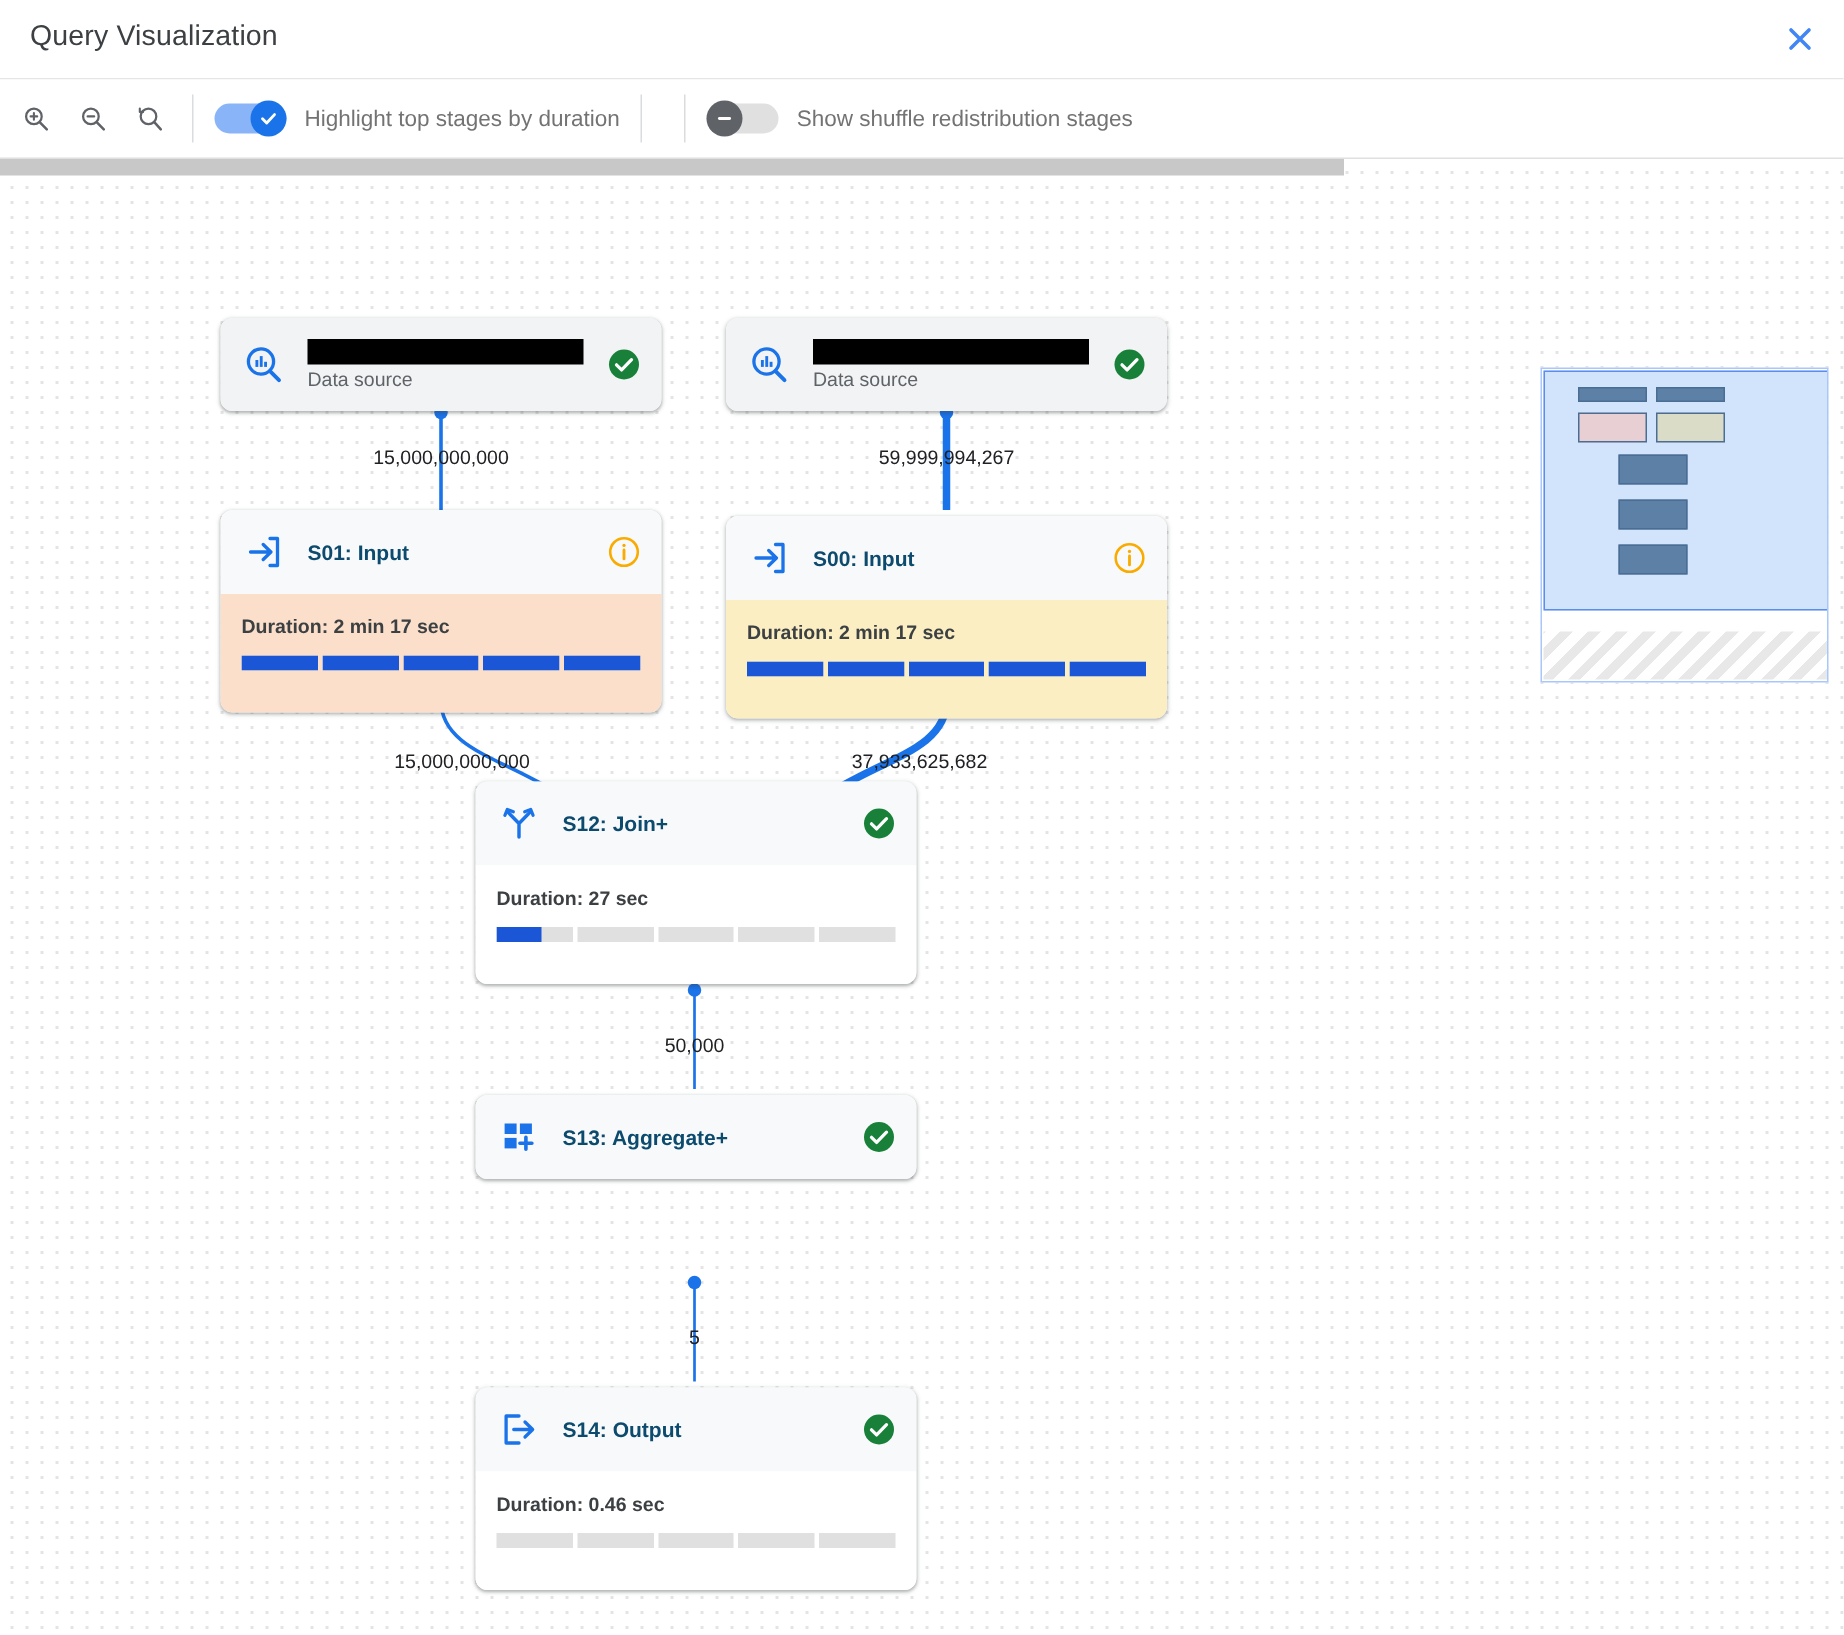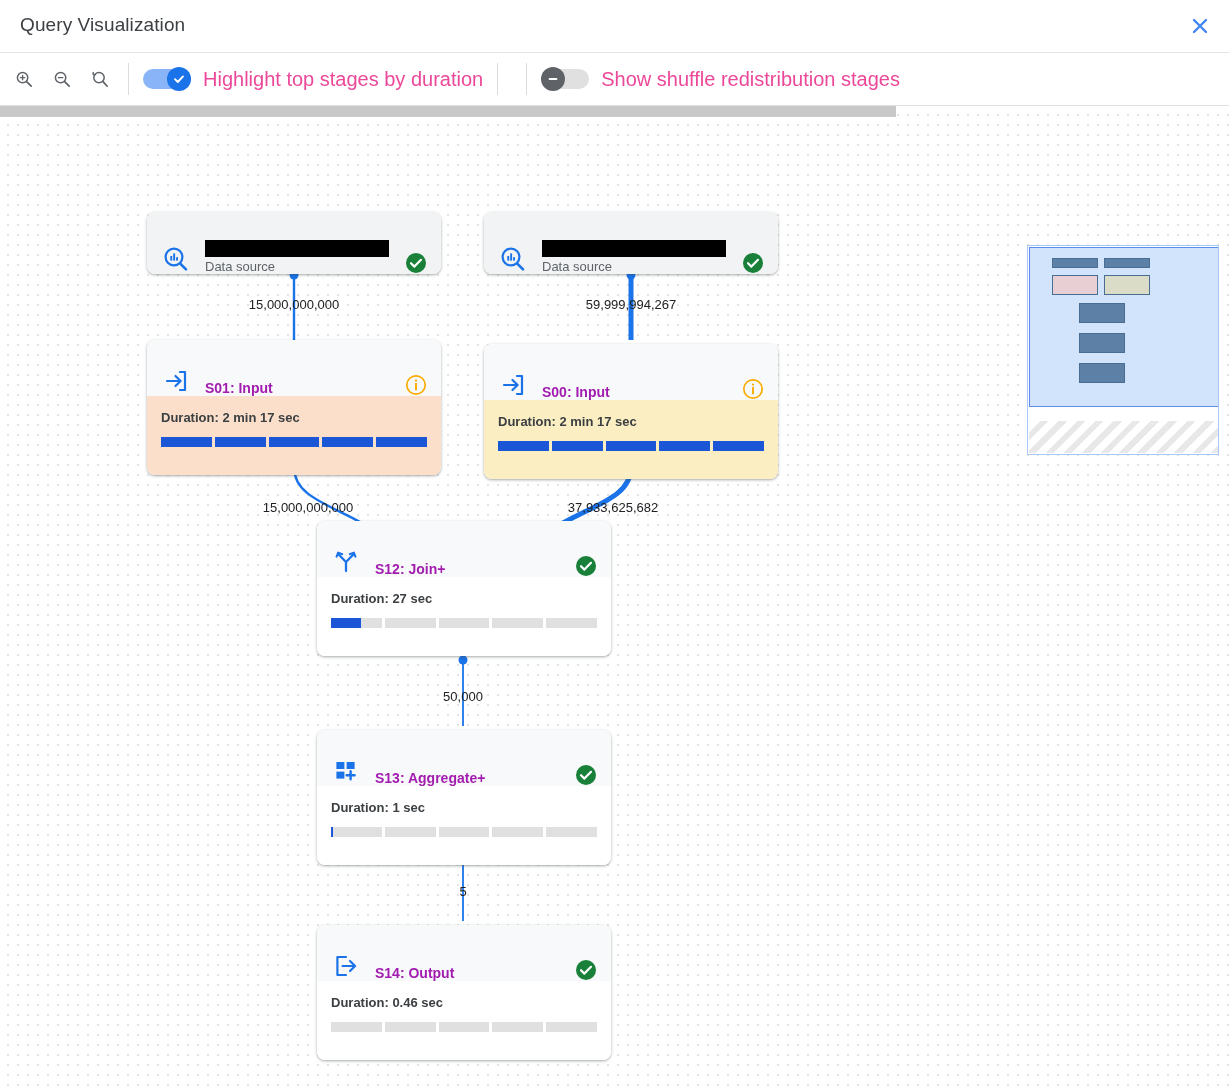--- a/index.html
+++ b/index.html
@@ -32,21 +32,21 @@
     background: #fff; border-bottom: 1px solid #e0e0e0;
     display: flex; align-items: center;
   }
   .zoom-group { display: flex; align-items: center; padding-left: 10px; gap: 10px; }
   .zoom-btn {
     width: 28px; height: 28px; display: flex; align-items: center; justify-content: center;
     cursor: pointer; border-radius: 50%;
   }
   .tb-divider { width: 1px; height: 32px; background: #dadce0; margin: 0 14px; }
   .toggle-item { display: flex; align-items: center; gap: 12px; }
-  .toggle-label { font-size: 20px; color: #ec4899; white-space: nowrap; }
+  .toggle-label { font-size: 15px; color: #737373; white-space: nowrap; }
 
   .switch { position: relative; width: 48px; height: 24px; cursor: pointer; flex: none; }
   .switch .track {
     position: absolute; left: 0; top: 2px; width: 48px; height: 20px; border-radius: 10px;
   }
   .switch.on .track { background: #8ab4f8; }
   .switch.off .track { background: #e0e0e0; }
   .switch .thumb {
     position: absolute; top: 0; width: 24px; height: 24px; border-radius: 50%;
     display: flex; align-items: center; justify-content: center;
@@ -70,27 +70,27 @@
 
   .edges { position: absolute; left: 0; top: 0; width: 1229px; height: 984px; }
 
   
   .node {
     position: absolute; background: #fff; border-radius: 8px;
     box-shadow: 0 1px 2px rgba(60,64,67,.3), 0 1px 3px 1px rgba(60,64,67,.12);
     overflow: hidden; cursor: pointer;
   }
   .node-head {
-    display: flex; align-items: flex-end; height: 56px; padding: 0 14px 0 14px;
+    display: flex; align-items: center; height: 56px; padding: 0 14px 0 14px;
     background: #f8f9fa;
   }
   .node-head.ds { background: #f1f3f4; height: 62px; }
   .node-icon { width: 30px; height: 30px; flex: none; display: flex; align-items: center; justify-content: center; }
   .node-titles { flex: 1; margin-left: 14px; min-width: 0; }
-  .node-title { font-size: 14px; font-weight: bold; color: #a21caf; }
+  .node-title { font-size: 14px; font-weight: bold; color: #0c4a6e; }
   .redacted { width: 184px; height: 17px; background: #000; }
   .node-sub { font-size: 13px; color: #5f6368; margin-top: 2px; }
   .node-status { width: 22px; height: 22px; flex: none; }
 
   .node-body { padding: 14px 14px 28px 14px; background: #fff; }
   .node-body.orange { background: #fbdfca; }
   .node-body.yellow { background: #fbeec2; }
   .dur-text { font-size: 13px; font-weight: bold; color: #3c4043; margin-bottom: 12px; }
   .bar { display: flex; gap: 3px; height: 10px; }
   .bar .seg { flex: 1; background: #e0e0e0; position: relative; overflow: hidden; }
@@ -403,40 +403,20 @@
         </svg>
       </div>
       <div class="node-titles">
         <div class="node-title">S13: Aggregate+</div>
       </div>
       <div class="node-status">
         <svg width="22" height="22" viewBox="0 0 22 22">
           <circle cx="11" cy="11" r="10" fill="#188038"></circle>
           <path d="M6 11.2 L9.4 14.6 L16 7.8" fill="none" stroke="#fff" stroke-width="2.2" stroke-linecap="round" stroke-linejoin="round"></path>
         </svg>
-      </div>
-    </div>
-    <div class="node-body">
-      <div class="dur-text">Duration: 1 sec</div>
-      <div class="bar">
-        <div class="seg">
-            <div class="fill" style="width:4%"></div>
-          </div>
-        <div class="seg">
-            <div class="fill" style="width:0%"></div>
-          </div>
-        <div class="seg">
-            <div class="fill" style="width:0%"></div>
-          </div>
-        <div class="seg">
-            <div class="fill" style="width:0%"></div>
-          </div>
-        <div class="seg">
-            <div class="fill" style="width:0%"></div>
-          </div>
       </div>
     </div>
   </div>
 
   <div class="node" style="left:317px; top:819px; width:294px;">
     <div class="node-head">
       <div class="node-icon">
         <svg width="26" height="26" viewBox="0 0 26 26">
           <path d="M13 4 H4.4 V22 H13" fill="none" stroke="#1a73e8" stroke-width="2.2" stroke-linecap="round" stroke-linejoin="round"></path>
           <path d="M9.5 13 H21.6 M17 8 L22.1 13 L17 18" fill="none" stroke="#1a73e8" stroke-width="2.2" stroke-linecap="round" stroke-linejoin="round"></path>

